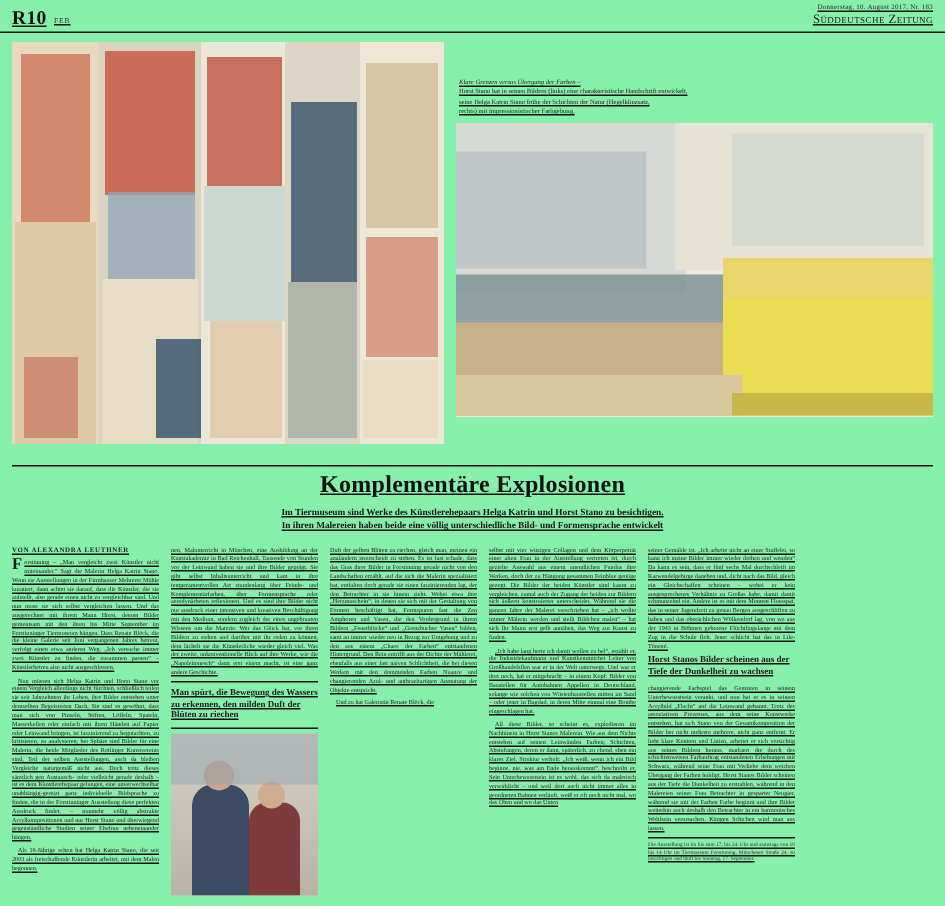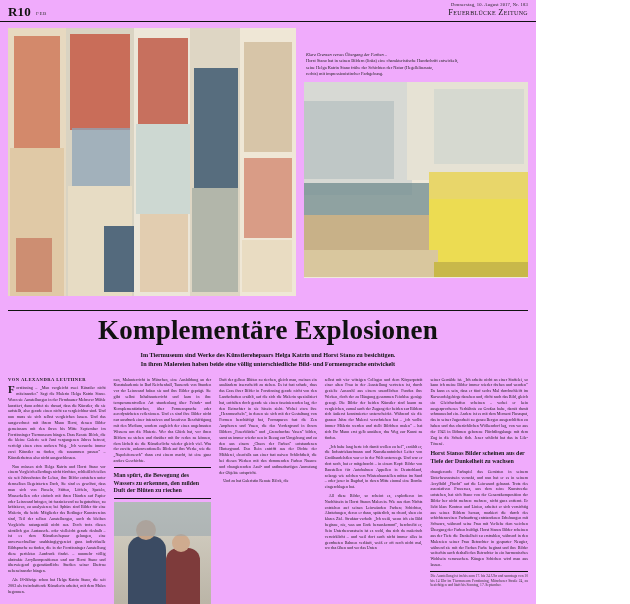--- a/index.html
+++ b/index.html
@@ -9,26 +9,27 @@
   }
   body {
     width: 630px;
     height: 604px;
     font-family: "Liberation Serif", serif;
     color: #111;
     overflow: hidden;
     position: relative;
   }
   .page {
-    width: 536px;
+    width: 630px;
     height: 604px;
     position: relative;
-    background: #f0abfc;
+    background: #86efac;
     box-sizing: border-box;
     padding: 0;
+    text-decoration: underline;
   }
 
   
   .masthead {
     display: flex;
     align-items: flex-end;
     justify-content: space-between;
     padding: 5px 8px 3px 8px;
     border-bottom: 1.2px solid #111;
     height: 22px;
@@ -125,21 +126,21 @@
   .headline-wrap {
     text-align: center;
     padding: 6px 8px 4px 8px;
   }
   .kicker-rule {
     border-top: 0.8px solid #111;
     margin: 0 0 4px 0;
   }
   h1.headline {
     font-family: "Liberation Serif", serif;
-    font-size: 27px;
+    font-size: 16px;
     font-weight: bold;
     margin: 2px 0 4px 0;
     letter-spacing: 0.2px;
   }
   .standfirst {
     font-size: 6.2px;
     line-height: 1.5;
     font-weight: bold;
     max-width: 430px;
     margin: 0 auto;
@@ -208,21 +209,21 @@
 
 <div class="page">
 
   <div class="masthead">
     <div class="mast-left">
       <span class="page-num">R10</span>
       <span class="page-sub">FEB</span>
     </div>
     <div class="mast-right">
       <div class="mast-date">Donnerstag, 10. August 2017, Nr. 183</div>
-      <div class="mast-logo">Feuerblücke Zeitung</div>
+      <div class="mast-logo">Süddeutsche Zeitung</div>
     </div>
   </div>
 
   <div class="image-band">
 
     <div class="art-left">
       <div class="al-bg"></div>
       <div class="blk" style="left:0;top:0;width:60px;height:268px;background:#e7d9c0;"></div>
       <div class="blk" style="left:6px;top:8px;width:46px;height:120px;background:#cf7a5c;opacity:.85;"></div>
       <div class="blk" style="left:2px;top:120px;width:54px;height:150px;background:#e0c9a6;"></div>

